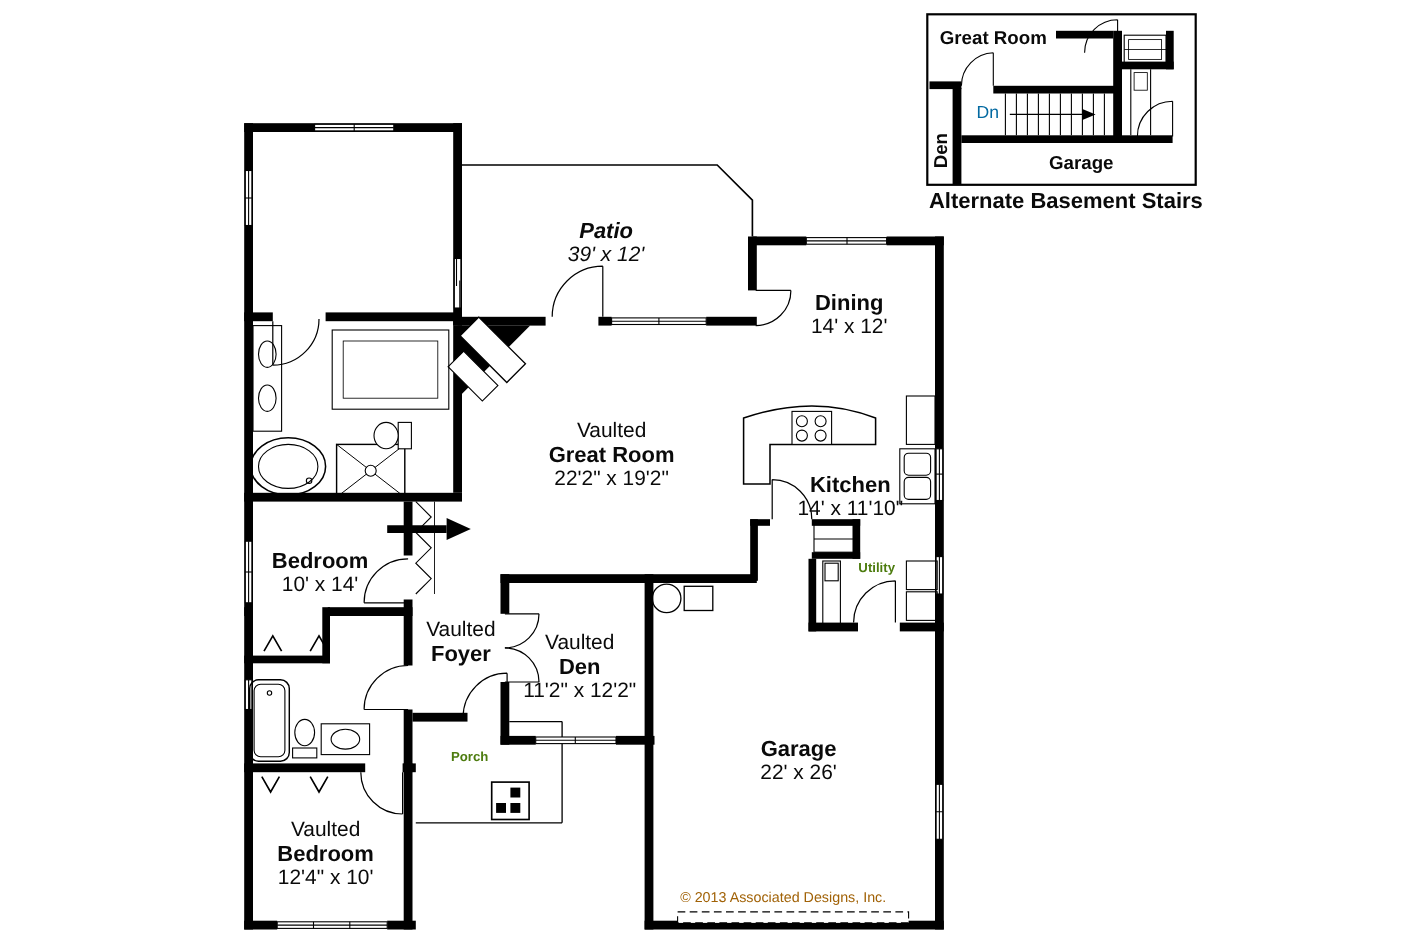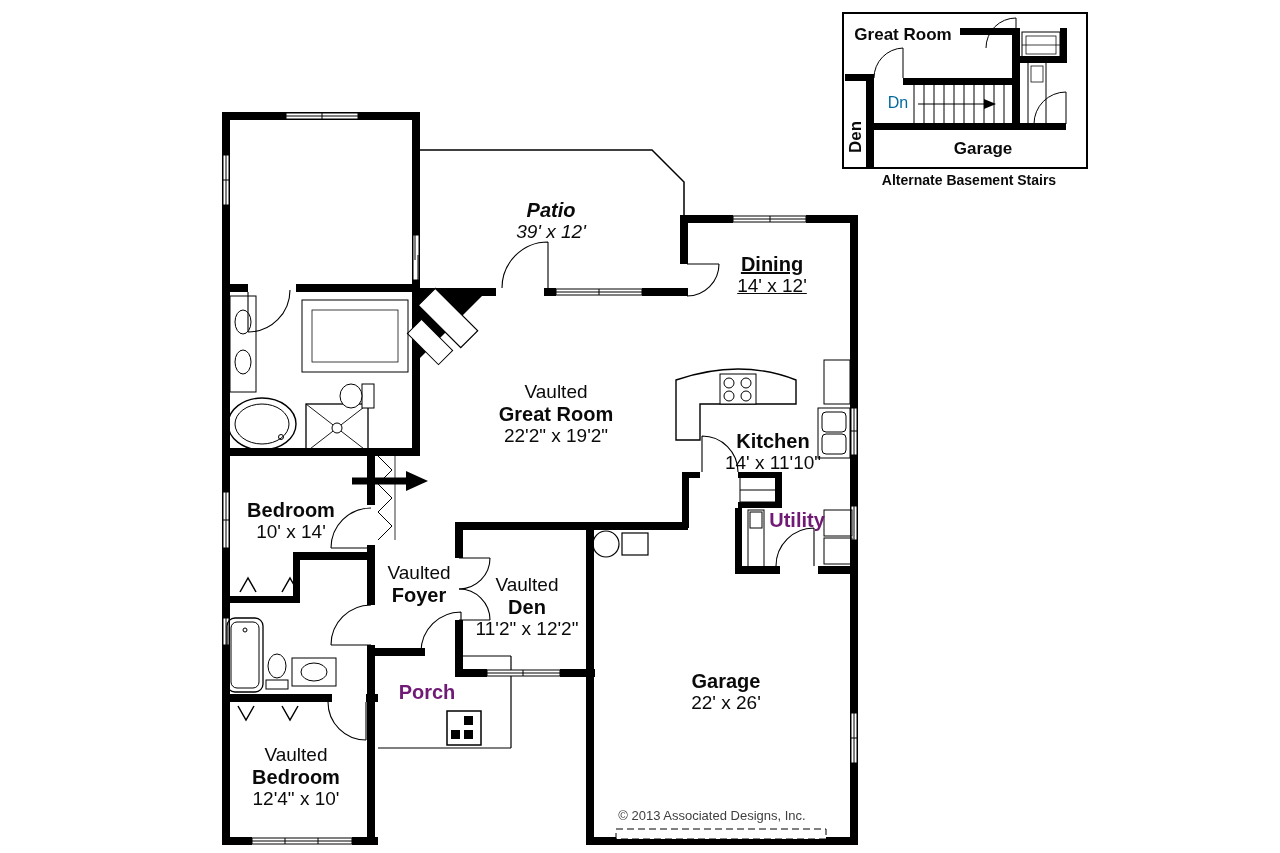--- a/index.html
+++ b/index.html
@@ -3,29 +3,29 @@
 <meta charset="utf-8">
 <style>
   html,body{margin:0;padding:0;background:#ffffff;}
   #canvas{position:relative;width:1280px;height:853px;background:#ffffff;overflow:hidden;
           font-family:"Liberation Sans", sans-serif;color:#000;}
   #plan-svg{position:absolute;left:0;top:0;}
   .lbl{position:absolute;transform:translateX(-50%);text-align:center;white-space:nowrap;
        line-height:22px;font-size:19px;color:#0a0a0a;}
   .lbl .b{font-weight:bold;font-size:20px;}
   .lbl-single{position:absolute;transform:translateX(-50%);white-space:nowrap;font-weight:bold;
-       font-size:20px;color:#701a75;}
+       font-size:12px;color:#4d7c0f;}
   .inset-lbl{position:absolute;transform:translateX(-50%);white-space:nowrap;font-weight:bold;
        font-size:17px;color:#0a0a0a;}
   .inset-dn{position:absolute;transform:translateX(-50%);white-space:nowrap;font-size:16px;color:#0369a1;}
   .inset-den{position:absolute;left:856px;top:137px;transform:translate(-50%,-50%) rotate(-90deg);
        font-weight:bold;font-size:17px;color:#0a0a0a;}
   .caption{position:absolute;transform:translateX(-50%);white-space:nowrap;font-weight:bold;
-       font-size:14px;color:#0a0a0a;}
-  .copyright{position:absolute;transform:translateX(-50%);white-space:nowrap;font-size:13px;color:#404040;}
+       font-size:20px;color:#0a0a0a;}
+  .copyright{position:absolute;transform:translateX(-50%);white-space:nowrap;font-size:13px;color:#a16207;}
 </style>
 </head>
 <body>
 
 <div id="canvas">
 
 <svg id="plan-svg" width="1280" height="853" viewBox="0 0 1280 853">
 
   <g fill="none" stroke="#000" stroke-width="1.5">
     <path d="M 420 150 L 652 150 L 684 182 L 684 215"></path>
@@ -288,21 +288,21 @@
     </g>
   </g>
 </svg>
 
 
 <div class="lbl" style="left:551px;top:199px;font-style:italic;">
   <div class="b">Patio</div>
   <div>39' x 12'</div>
 </div>
 
-<div class="lbl" style="left:772px;top:253px;text-decoration:underline;">
+<div class="lbl" style="left:772px;top:265px;">
   <div class="b">Dining</div>
   <div>14' x 12'</div>
 </div>
 
 <div class="lbl" style="left:556px;top:381px;">
   <div>Vaulted</div>
   <div class="b">Great Room</div>
   <div>22'2" x 19'2"</div>
 </div>
 

